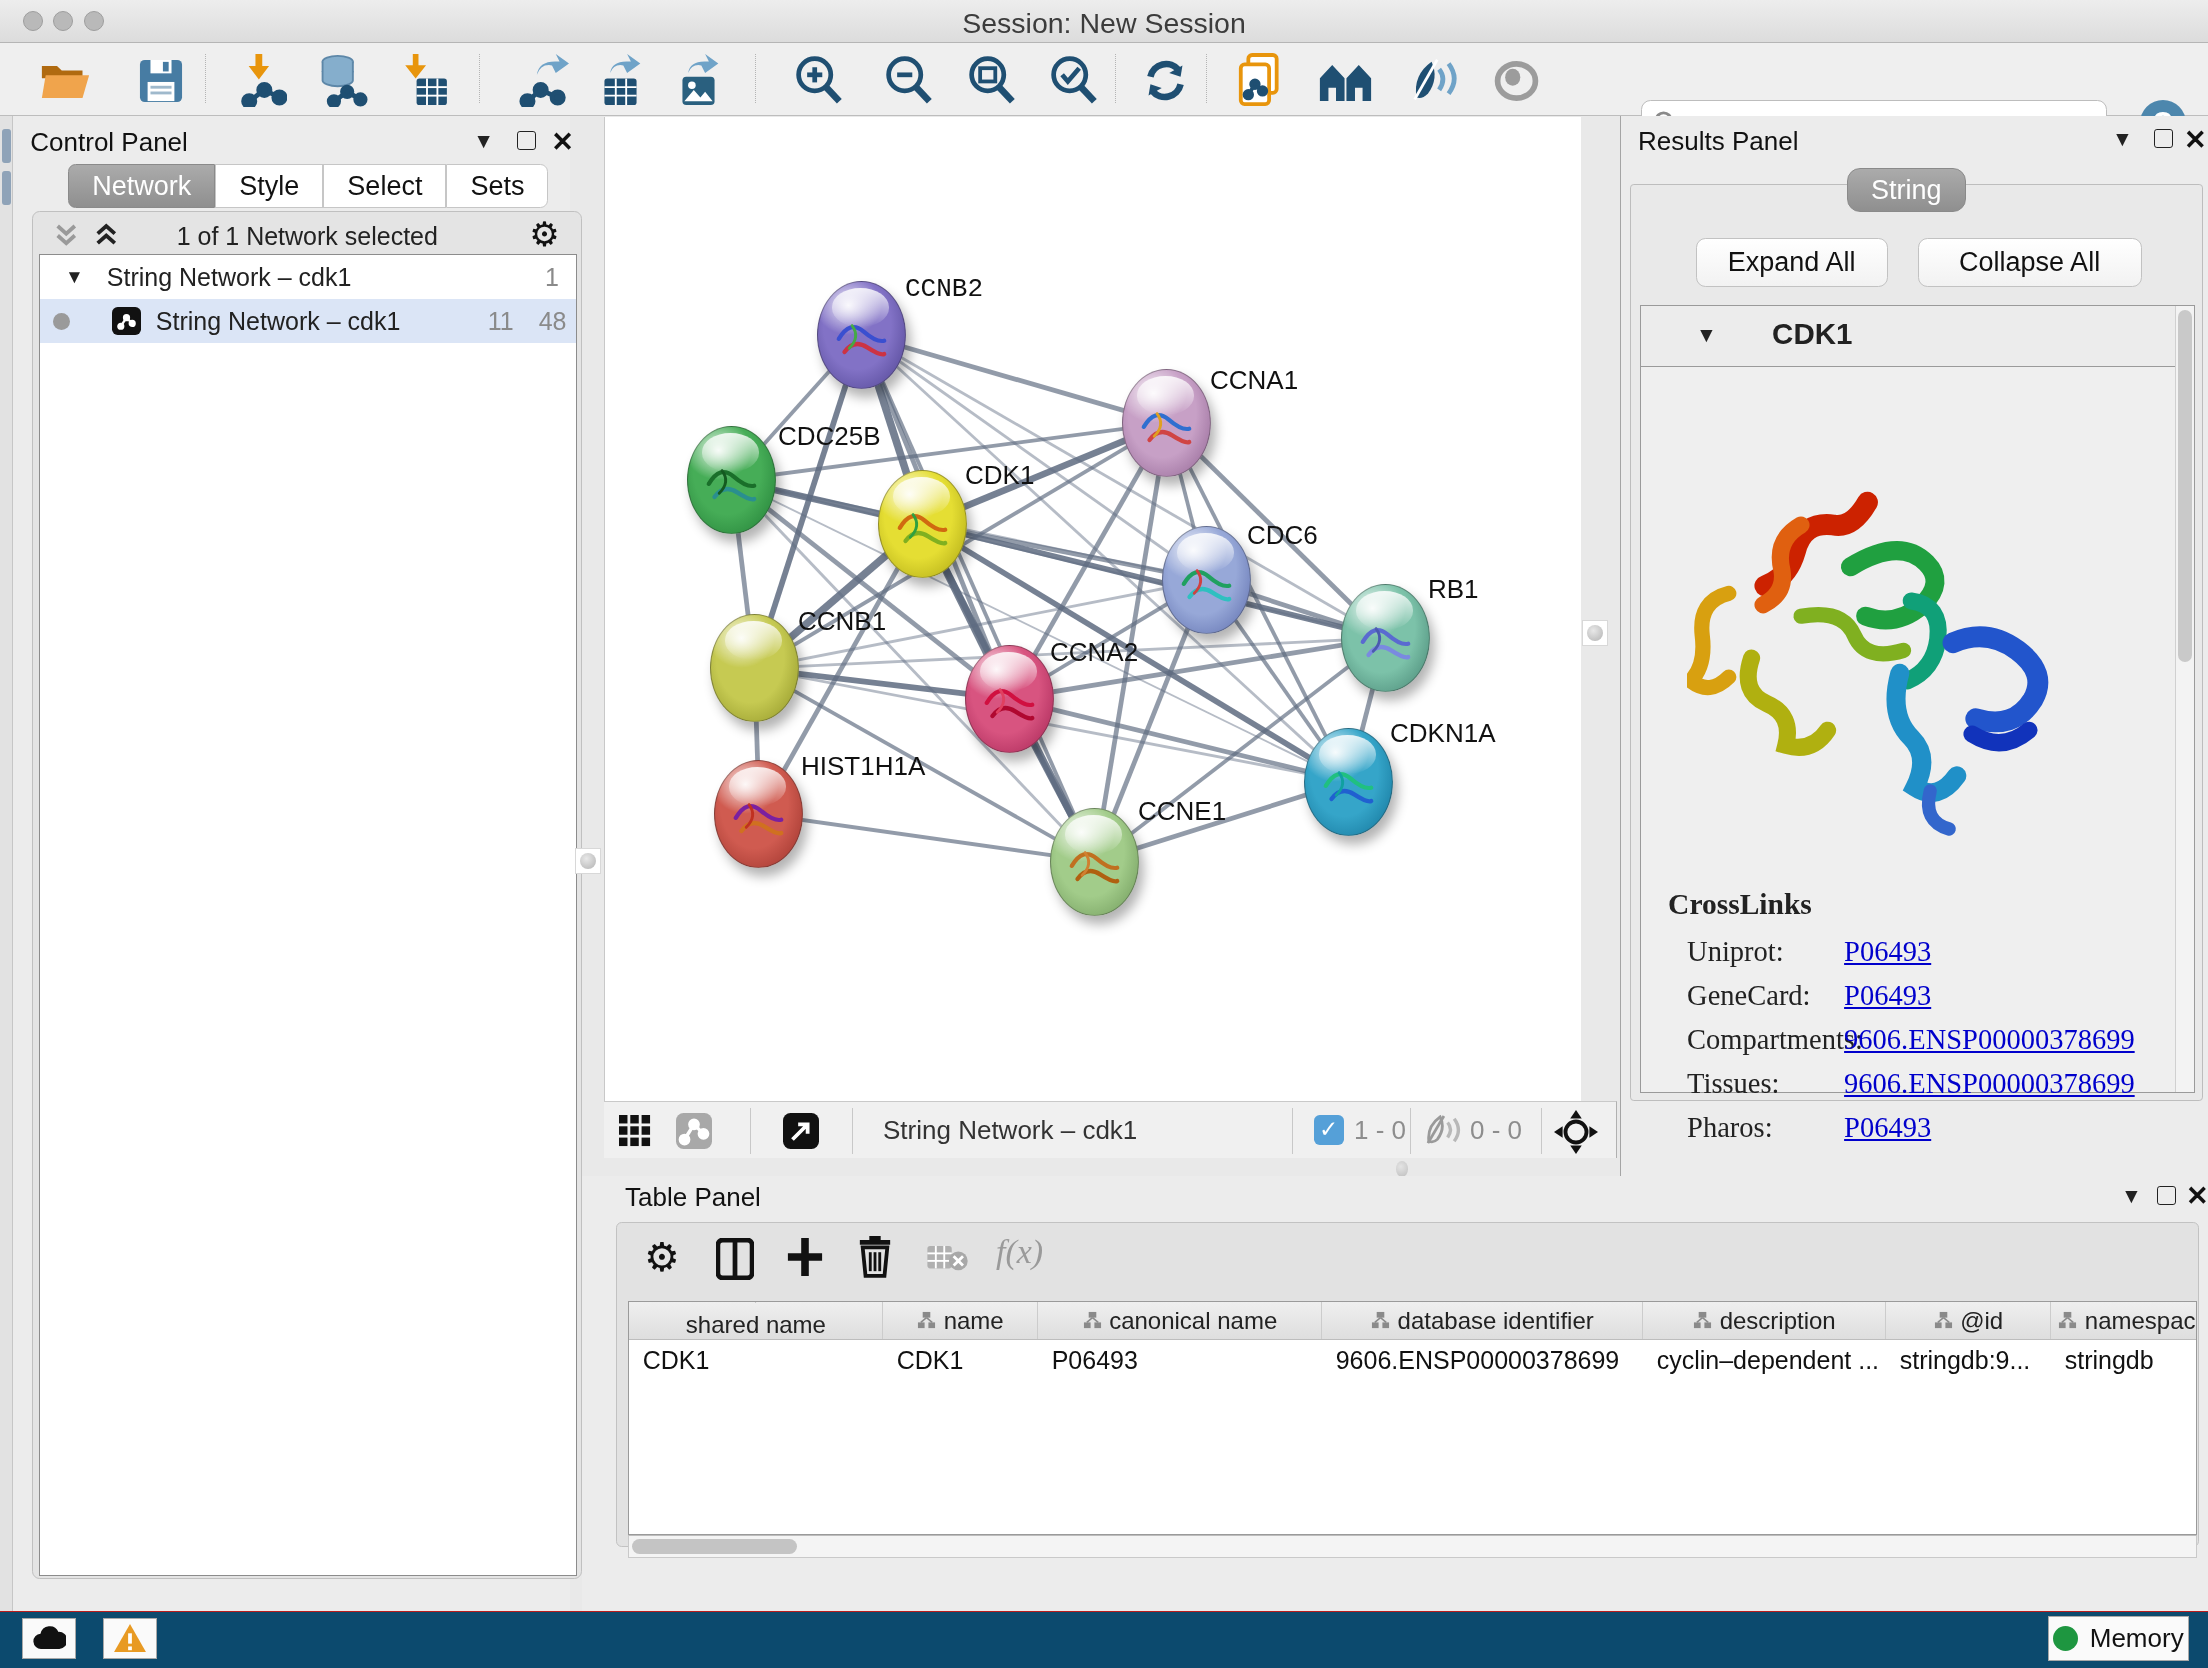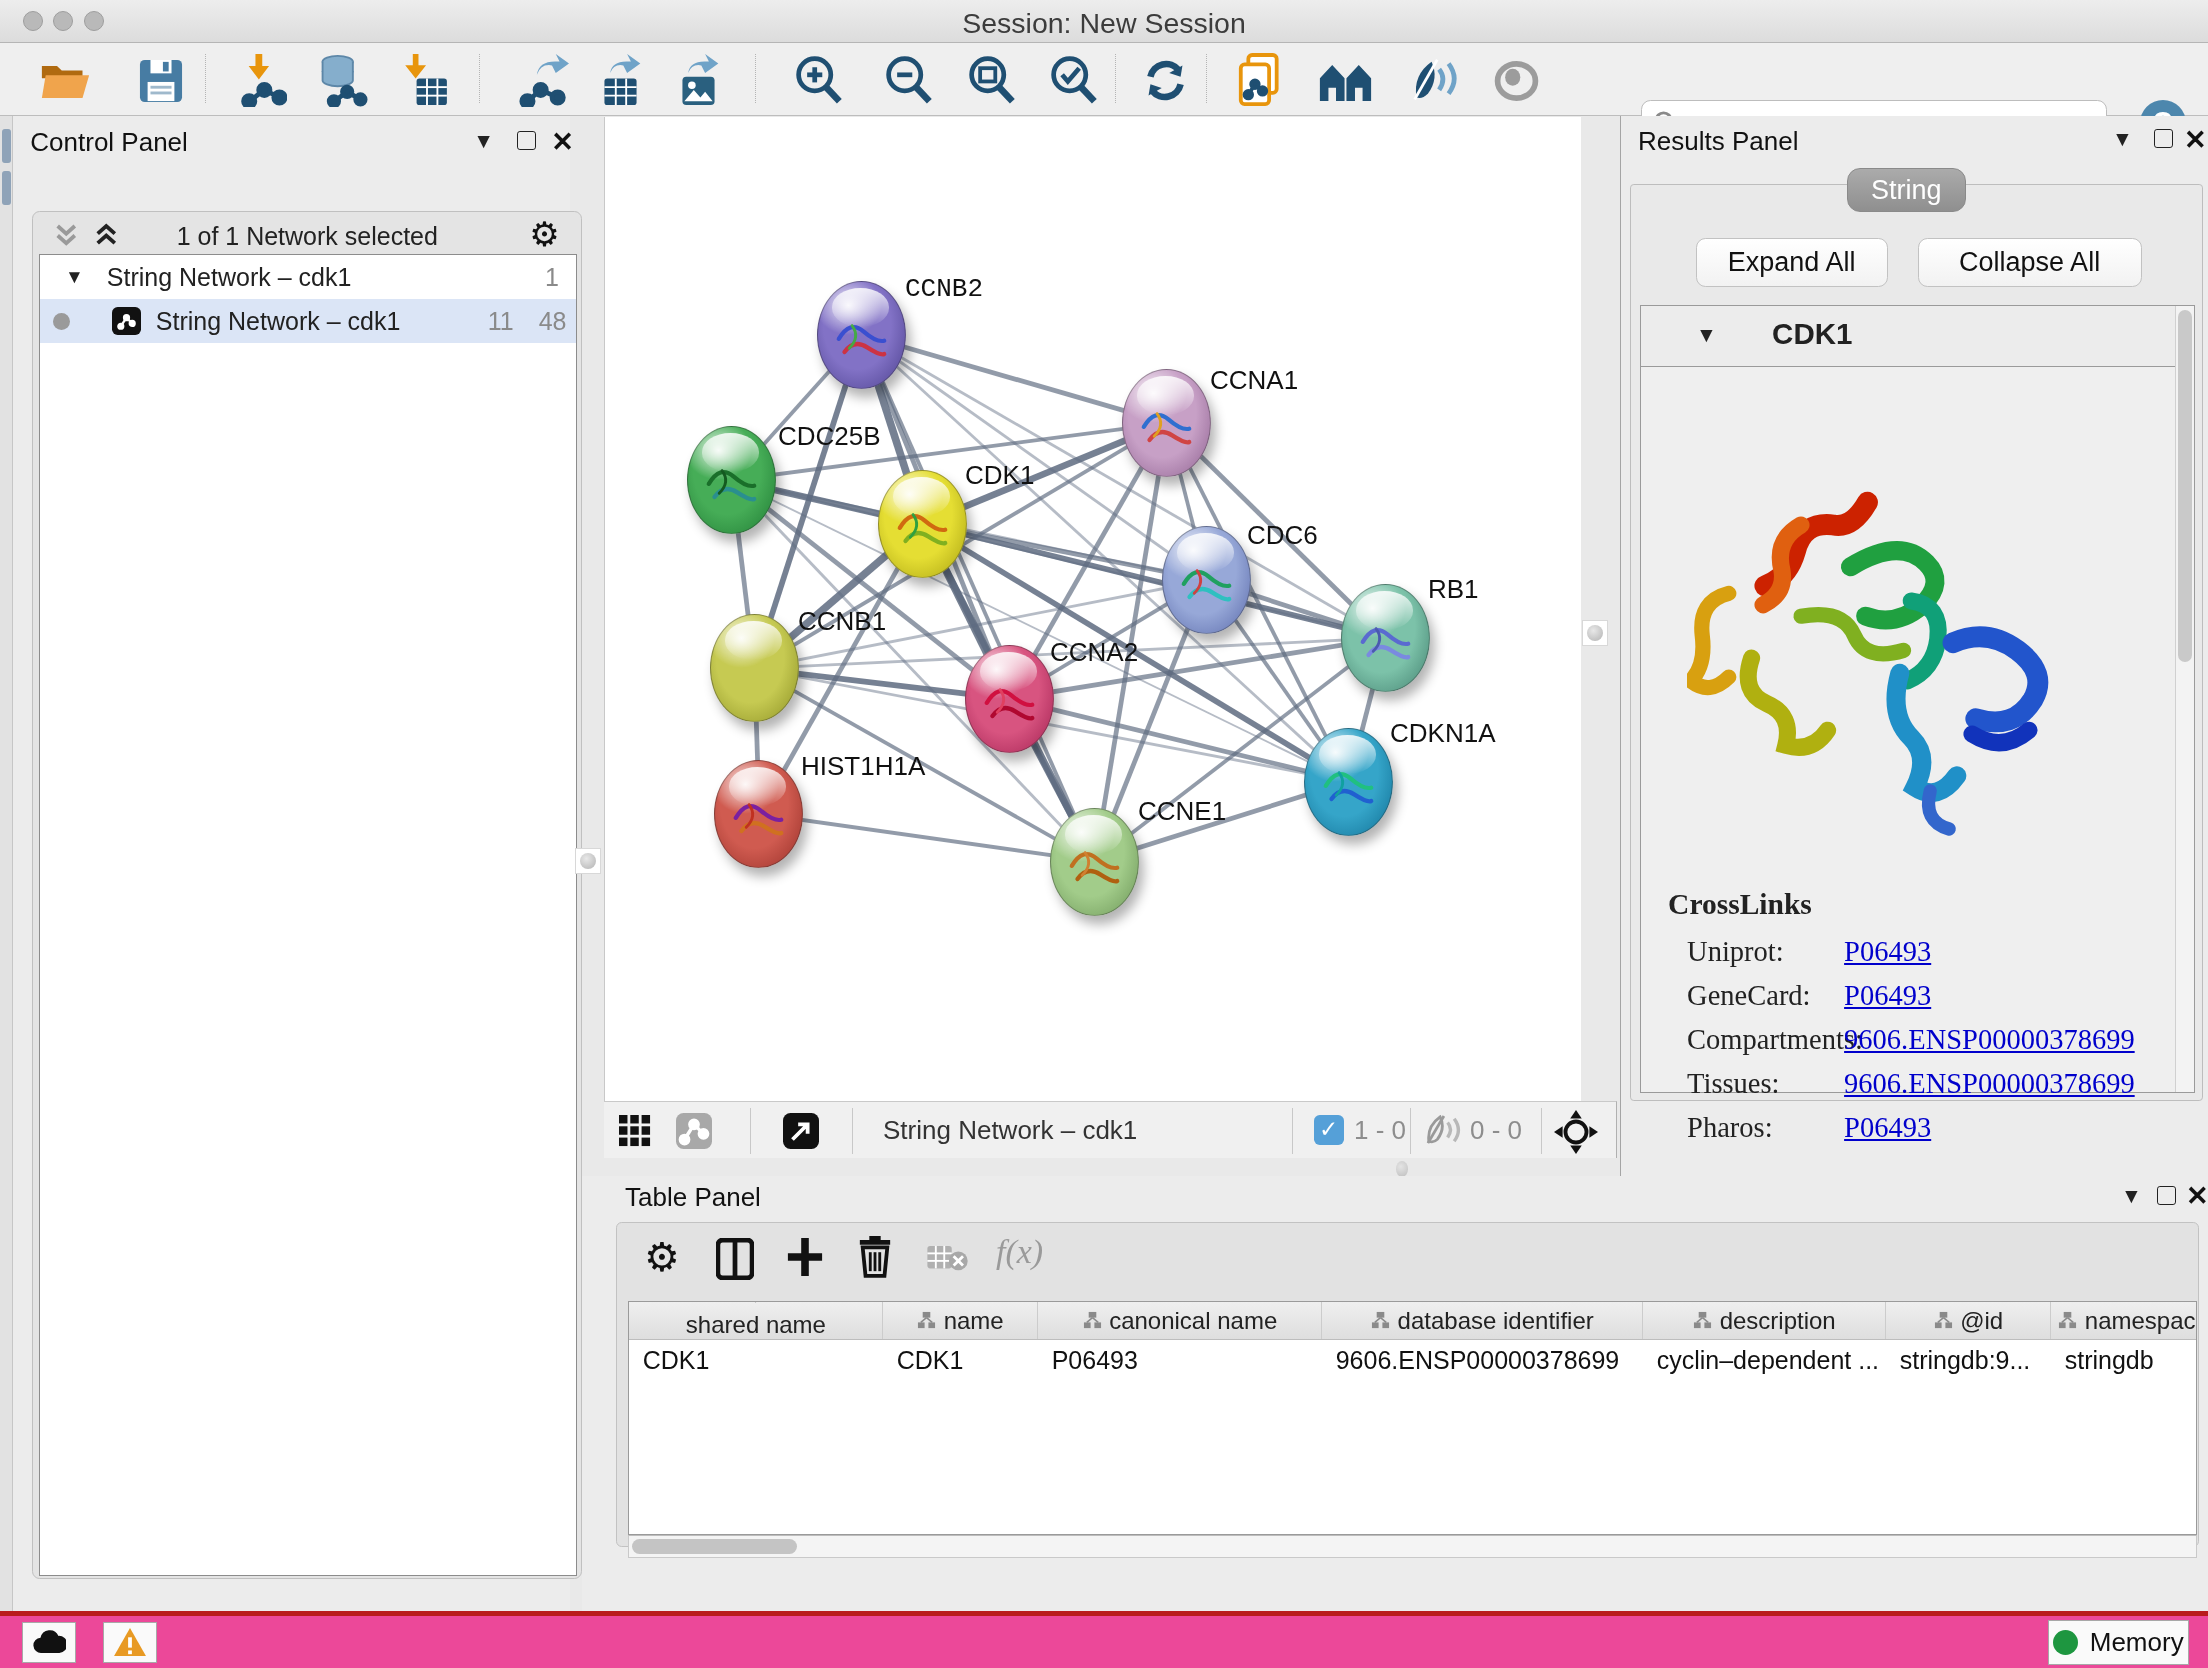--- a/index.html
+++ b/index.html
@@ -106,22 +106,22 @@
     border-bottom:1px solid #bdbdbd;}
   .th{display:flex;align-items:center;justify-content:center;gap:7.6px;font-size:24px;color:#222;
     border-right:1px solid #cccccc;overflow:hidden;flex:none;}
   .trow{display:flex;height:40px;}
   .td{font-size:25px;color:#111;padding:5.7px 0 0 13.3px;overflow:hidden;white-space:nowrap;flex:none;}
   .hscroll{position:absolute;left:11.4px;top:312px;width:1569px;height:23px;background:#f4f4f4;
     border:1px solid #c9c9c9;border-top:1px solid #bdbdbd;}
   .hthumb{position:absolute;left:2.9px;top:2.9px;width:165px;height:15px;border-radius:7.6px;background:#c4c4c4;}
 
   
-  .statusbar{position:absolute;left:0;top:1611px;width:2208px;height:57px;background:#ec4899;
-    border-top:5px solid #b91c1c;}
+  .statusbar{position:absolute;left:0;top:1611px;width:2208px;height:57px;background:#0c4a6e;
+    border-top:1px solid #b91c1c;}
   .sb-btn{position:absolute;top:5.7px;width:54px;height:41px;background:#fafafa;
     border:1.9px solid #a8a8a8;display:flex;align-items:center;justify-content:center;}
   .mem-btn{position:absolute;left:2048px;top:3.8px;width:141px;height:45px;background:#fafafa;
     border:1.9px solid #a8a8a8;display:flex;align-items:center;justify-content:center;gap:11.4px;
     font-size:26px;color:#111;}
   .mem-dot{width:25px;height:25px;border-radius:50%;background:#1e9640;}
 
   .icon-close{font-size:27px;color:#111;font-weight:bold;}
   .icon-dd{font-size:21px;color:#222;}
   .icon-float{width:19px;height:19px;border:1.9px solid #222;border-radius:2.9px;display:inline-block;}
@@ -313,20 +313,26 @@
   <div class="left-strip">
     <div class="strip-seg" style="top:13.3px"></div>
     <div class="strip-seg" style="top:55px"></div>
   </div>
 
   <div class="abs" style="left:13.3px;top:116px;width:557px;height:1495px;background:#ececec;">
     <div class="abs pane-title" style="left:17px;top:11.4px">Control Panel</div>
     <span class="abs icon-dd" style="left:460px;top:13.3px">▼</span>
     <span class="abs icon-float" style="left:504px;top:15px"></span>
     <span class="abs icon-close" style="left:538px;top:9.5px">✕</span>
+    <div class="abs" style="left:55px;top:48px;display:flex;" id="cp-tabs">
+        <button class="tabbtn active first">Network</button>
+        <button class="tabbtn">Style</button>
+        <button class="tabbtn">Select</button>
+        <button class="tabbtn last">Sets</button>
+      </div>
     <div class="cp-box" style="top:95px;height:1368px">
       <span class="abs" style="left:19px;top:9.5px">
         <svg width="28.5" height="27" viewBox="0 0 30 28">
             <g fill="none" stroke="#9a9a9a" stroke-width="4">
               <path d="M6 4 l9 8 9 -8"></path>
               <path d="M6 14 l9 8 9 -8"></path>
             </g>
           </svg></span>
       <span class="abs" style="left:59px;top:9.5px">
         <svg width="28.5" height="27" viewBox="0 0 30 28">

